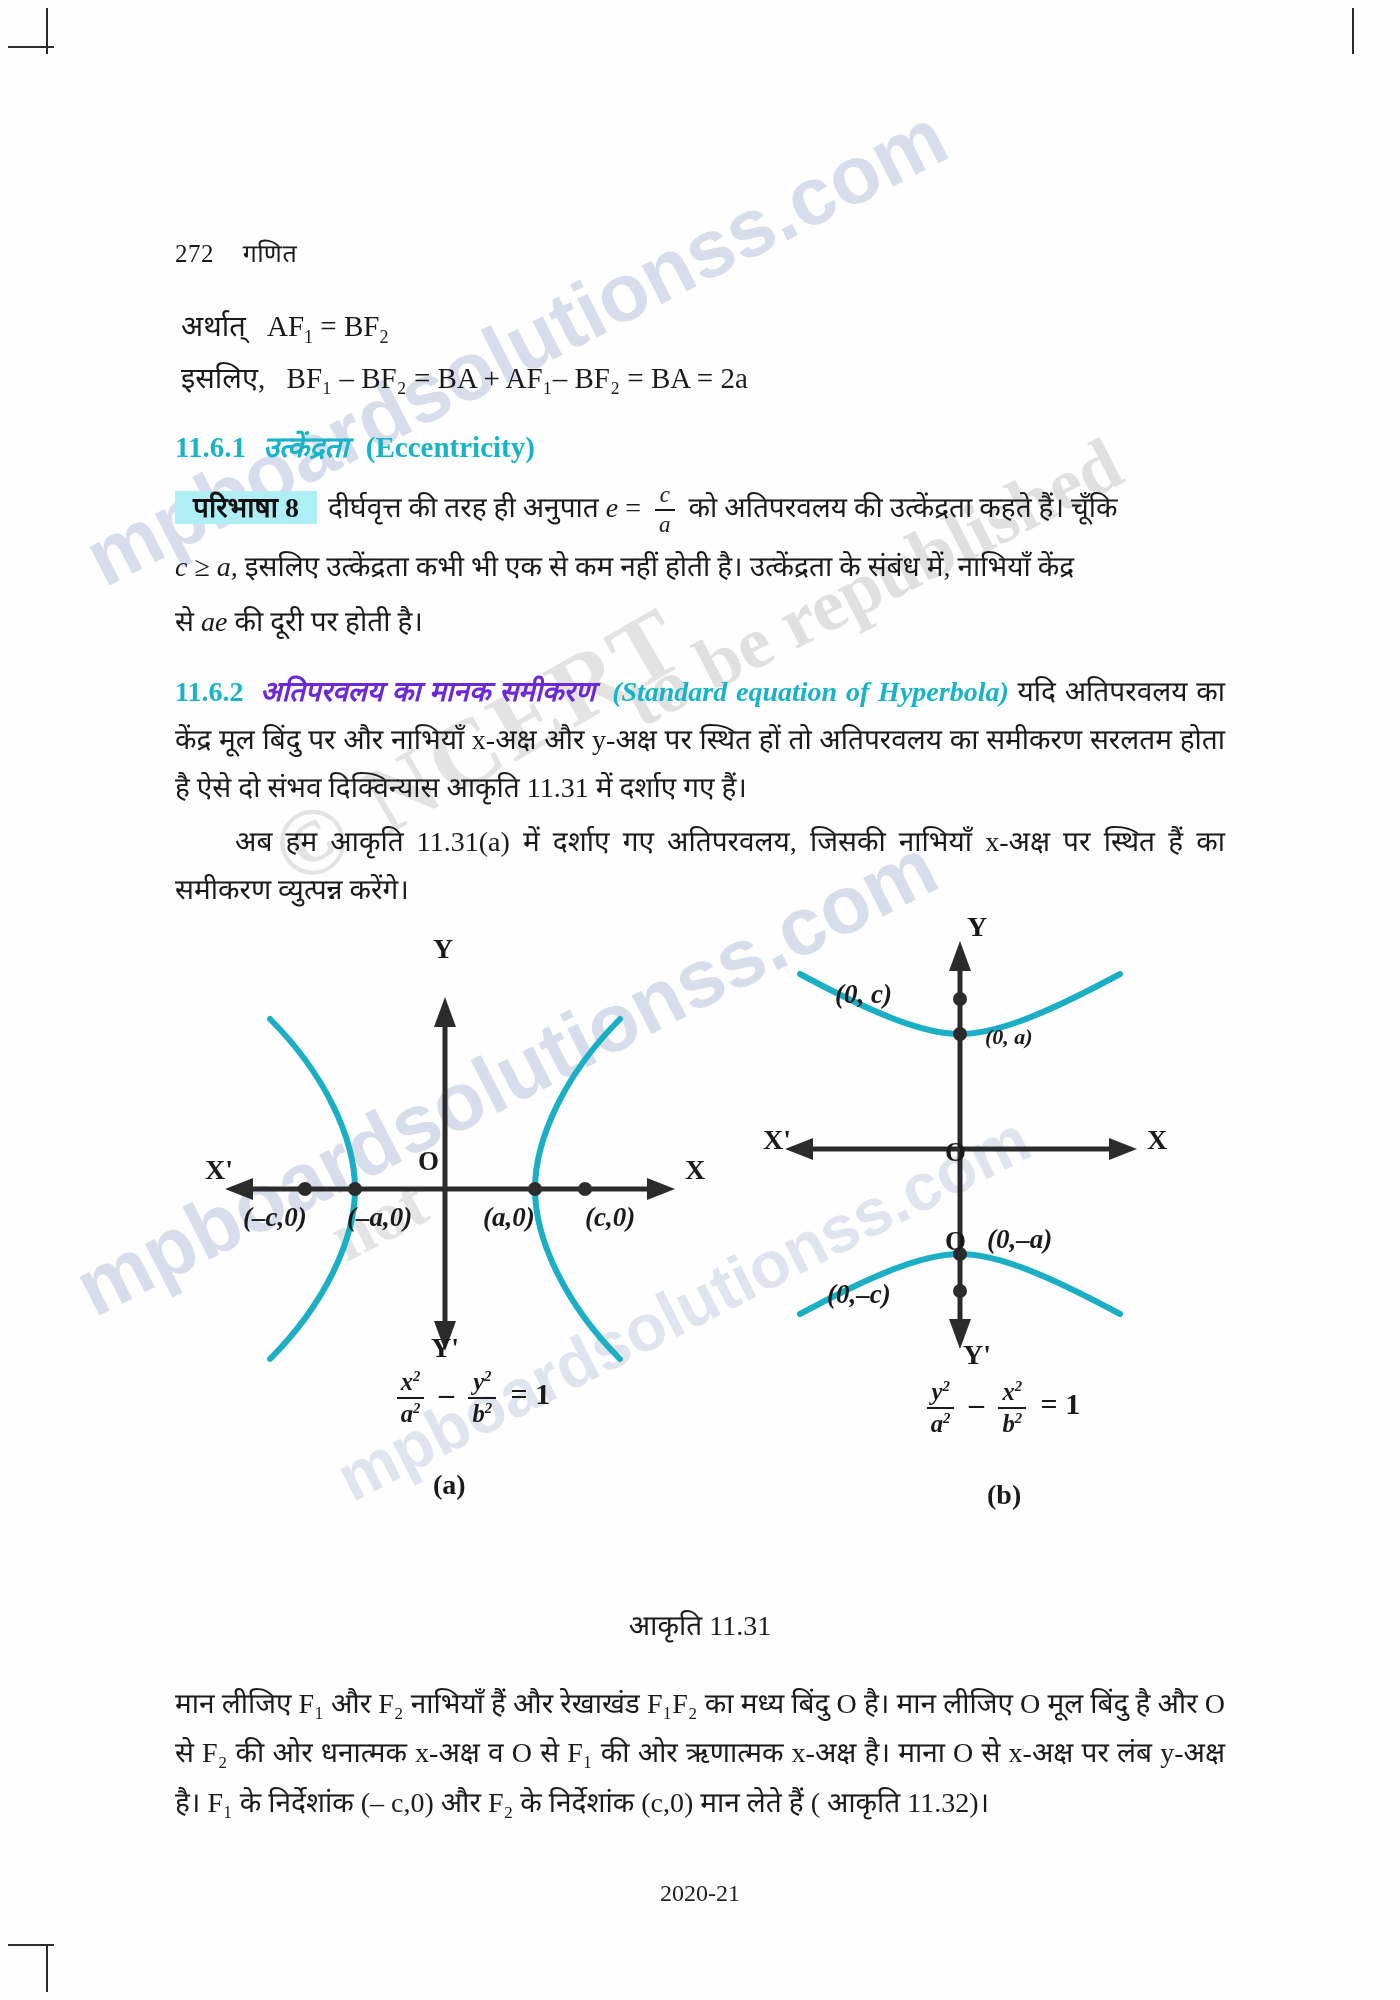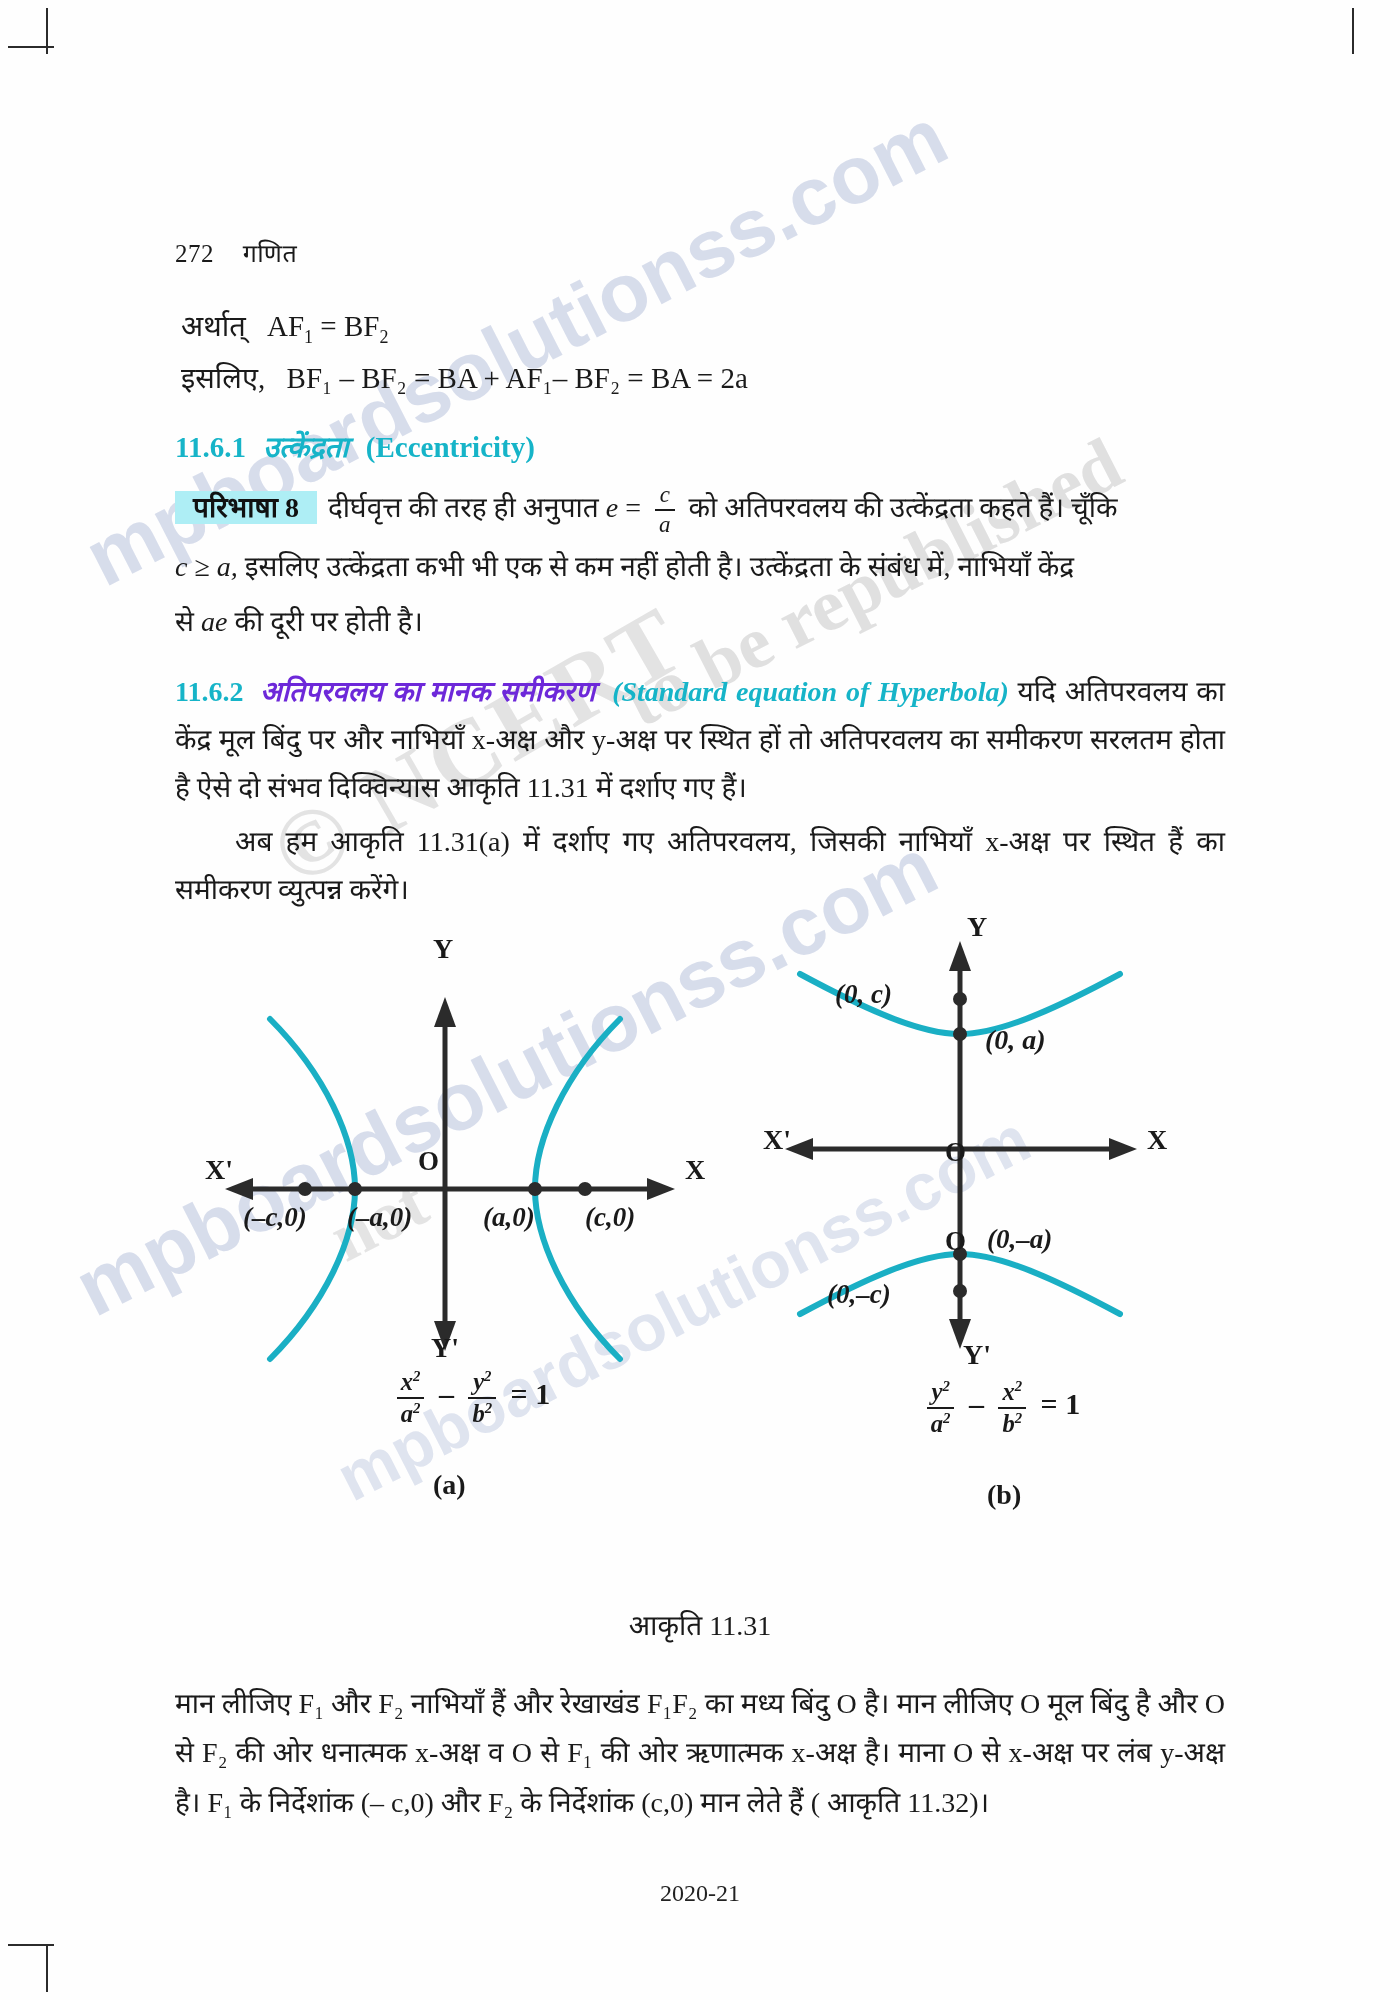--- a/index.html
+++ b/index.html
@@ -214,21 +214,21 @@
       </svg>
 
       <div style="position:absolute;left:588px;top:185px;font-weight:700;font-size:28px;">X'</div>
       <div style="position:absolute;left:972px;top:185px;font-weight:700;font-size:28px;">X</div>
       <div style="position:absolute;left:792px;top:-28px;font-weight:700;font-size:28px;">Y</div>
       <div style="position:absolute;left:788px;top:400px;font-weight:700;font-size:28px;">Y'</div>
       <div style="position:absolute;left:770px;top:198px;font-weight:700;font-size:27px;">O</div>
       <div style="position:absolute;left:770px;top:287px;font-weight:700;font-size:27px;">O</div>
 
       <div style="position:absolute;left:660px;top:40px;font-weight:700;font-style:italic;font-size:27px;">(0, c)</div>
-      <div style="position:absolute;left:810px;top:85px;font-weight:700;font-style:italic;font-size:28px;text-align:center;">(0, a)</div>
+      <div style="position:absolute;left:810px;top:85px;font-weight:700;font-style:italic;font-size:22px;text-align:center;">(0, a)</div>
       <div style="position:absolute;left:812px;top:285px;font-weight:700;font-style:italic;font-size:27px;">(0,–a)</div>
       <div style="position:absolute;left:652px;top:340px;font-weight:700;font-style:italic;font-size:27px;">(0,–c)</div>
 
       <div class="eqfig" style="position:absolute;left:700px;top:440px;width:250px;font-weight:700;">
         <span class="frac">
           <span class="n"><span>y</span><sup>2</sup></span>
           <span class="bar"></span>
           <span class="d"><span>a</span><sup>2</sup></span>
         </span>
         <span>–</span>

